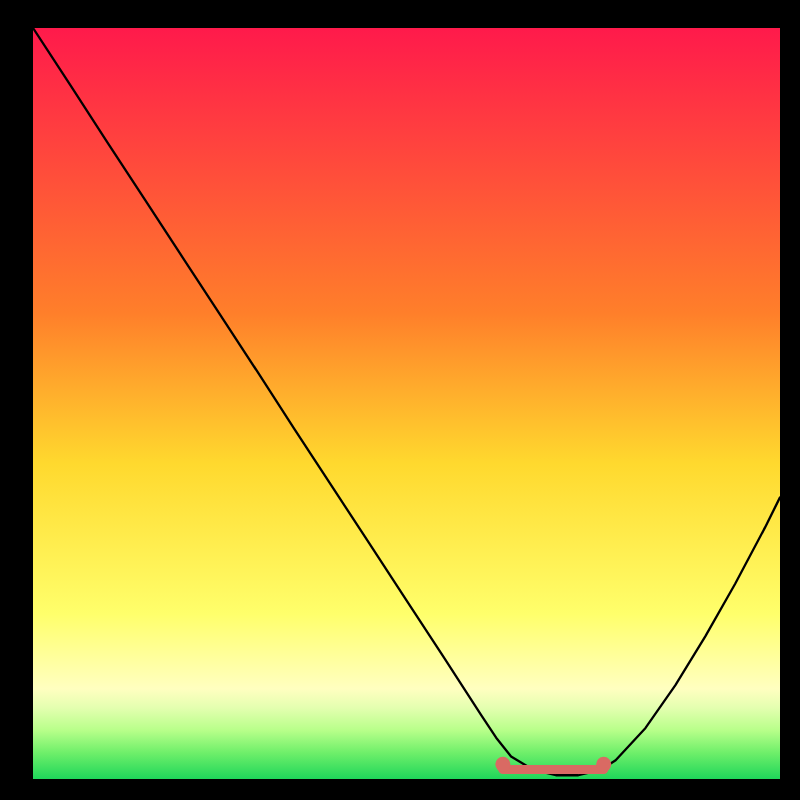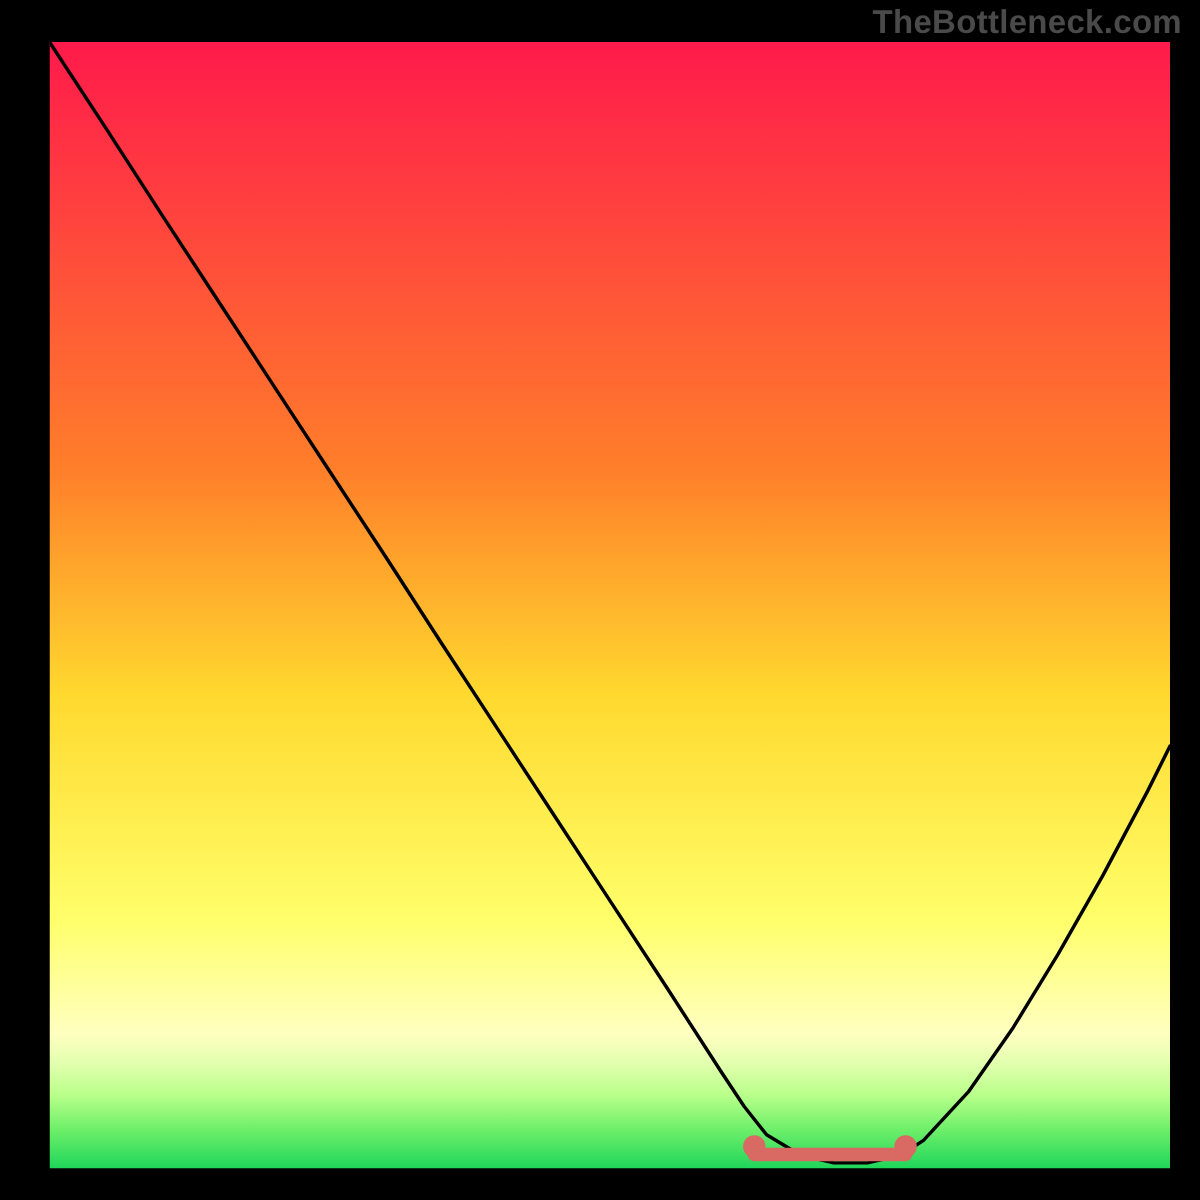--- a/index.html
+++ b/index.html
@@ -29,21 +29,20 @@
   }
   svg.plot {
     position: absolute;
     display: block;
   }
 </style>
 </head>
 <body>
 
 <div class="frame">
-  <div class="watermark">TheBottleneck.com</div>
   <svg class="plot" width="747" height="751" viewBox="0 0 747 751" style="left: 33px; top: 28px;">
       <defs>
         <linearGradient id="bg-grad" x1="0" y1="0" x2="0" y2="1">
           <stop offset="0" stop-color="#ff1a4b"></stop>
           <stop offset="0.2" stop-color="#ff4f3a"></stop>
           <stop offset="0.38" stop-color="#ff7f2a"></stop>
           <stop offset="0.58" stop-color="#ffd92e"></stop>
           <stop offset="0.78" stop-color="#ffff6b"></stop>
           <stop offset="0.88" stop-color="#ffffc0"></stop>
           <stop offset="0.905" stop-color="#e4ffb0"></stop>

